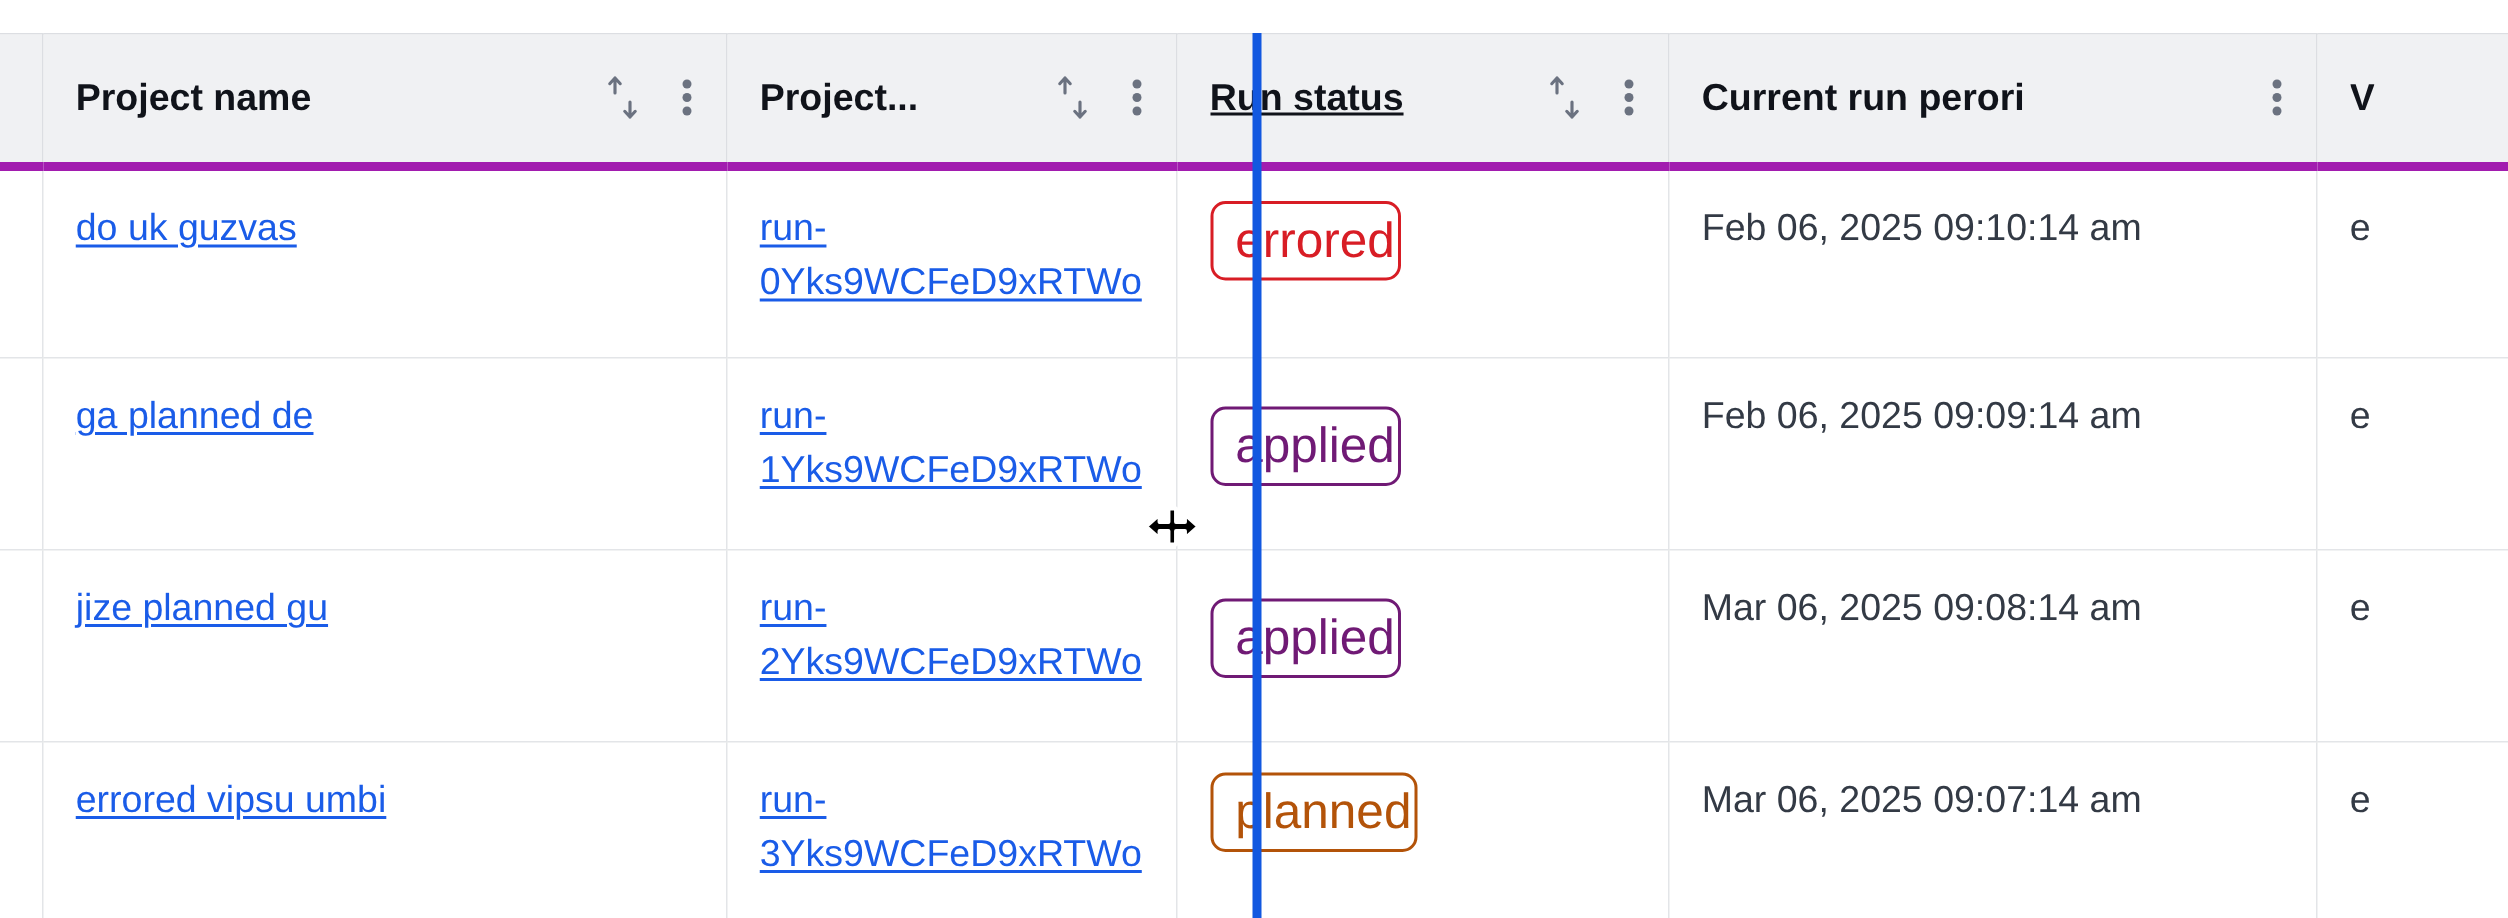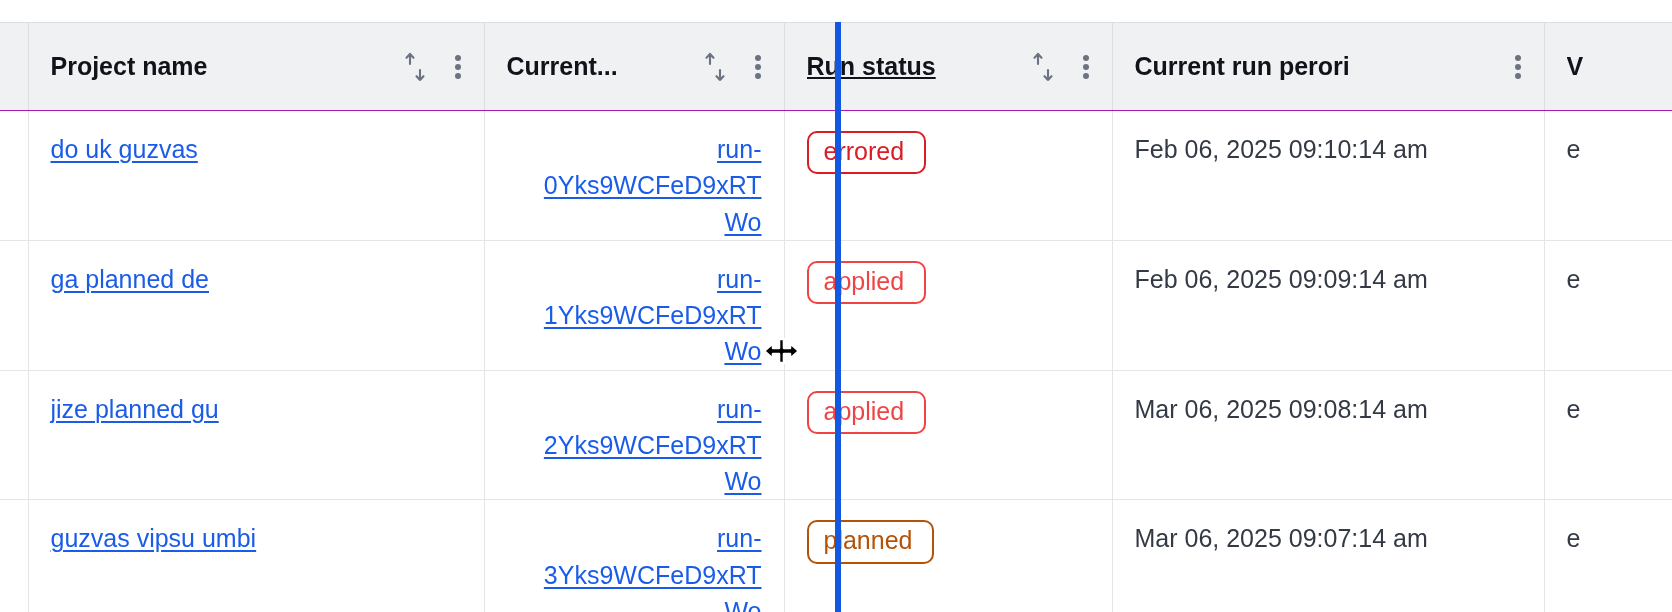--- a/index.html
+++ b/index.html
@@ -35,21 +35,21 @@
     border-collapse: collapse;
     table-layout: fixed;
     width: 1810px;   
     background: #ffffff;
   }
 
   
   thead th {
     background: #f0f1f3;
     border-top: 1px solid #dcdee2;
-    border-bottom: 1px solid #a21caf;
+    border-bottom: 6px solid #a21caf;
     border-right: 1px solid #dcdee2;
     height: 88px;
     padding: 0 22px;
     box-sizing: border-box;
     vertical-align: middle;
     font-weight: bold;
     font-size: 25px;
     color: #10131a;
     text-align: left;
     white-space: nowrap;
@@ -101,37 +101,36 @@
   }
   tbody tr td:first-child { border-left: none; }
 
   a.cell-link {
     color: #1a5ce8;
     text-decoration: underline;
     text-underline-offset: 3px;
     text-decoration-thickness: 1.5px;
     cursor: pointer;
     word-break: break-word;
-    text-align: right;
-  }
-  .run-link { display: inline-block; max-width: 100%; margin-left: 24px; }
+  }
+  .run-link { display: inline-block; max-width: 100%; }
 
   
   .badge {
     display: inline-block;
     border: 2px solid currentColor;
     border-radius: 10px;
-    padding: 3px 20px 5px 15px;
-    font-size: 25px;
+    padding: 3px 2px 5px 15px;
+    font-size: 33px;
     line-height: 1.25;
     background: transparent;
     white-space: nowrap;
   }
   .badge.errored  { color: #d81d25; }
-  .badge.applied  { color: #ef4444; }
+  .badge.applied  { color: #701a75; margin-top: 12px; }
   .badge.planned  { color: #b35309; }
 
   
   .col-select   { width: 28px;  }
   .col-project  { width: 456px; }
   .col-currun   { width: 300px; }
   .col-status   { width: 328px; text-decoration: underline; }
   .col-applied  { width: 432px; }
   .col-extra    { width: 266px; }
 
@@ -195,21 +194,21 @@
                   <circle cx="4" cy="16" r="3" fill="#6b7280"></circle>
                   <circle cx="4" cy="25" r="3" fill="#6b7280"></circle>
                 </svg>
               </span>
             </span>
           </div>
         </th>
 
         <th class="col-currun">
           <div class="th-inner">
-            <span class="th-label">Current...</span>
+            <span class="th-label">Project...</span>
             <span class="th-spacer"></span>
             <span class="th-icons">
               <span>
                 <svg class="icon-sort" viewBox="0 0 26 32" fill="none" aria-hidden="true">
                   <path d="M8 13 V3 M8 3 L4.5 6.8 M8 3 L11.5 6.8" stroke="#6b7280" stroke-width="2.1" stroke-linecap="round" stroke-linejoin="round"></path>
                   <path d="M18 19 V29 M18 29 L14.5 25.2 M18 29 L21.5 25.2" stroke="#6b7280" stroke-width="2.1" stroke-linecap="round" stroke-linejoin="round"></path>
                 </svg>
               </span>
               <span>
                 <svg class="icon-kebab" viewBox="0 0 8 32" aria-hidden="true">
@@ -312,21 +311,21 @@
         <td>
           <span class="badge applied">applied</span>
         </td>
         <td>Mar 06, 2025 09:08:14 am</td>
         <td>e</td>
       </tr>
 
       <tr>
         <td class="col-select"></td>
         <td>
-          <a class="cell-link">guzvas vipsu umbi</a>
+          <a class="cell-link">errored vipsu umbi</a>
         </td>
         <td>
           <a class="cell-link run-link">run-3Yks9WCFeD9xRTWo</a>
         </td>
         <td>
           <span class="badge planned">planned</span>
         </td>
         <td>Mar 06, 2025 09:07:14 am</td>
         <td>e</td>
       </tr>

